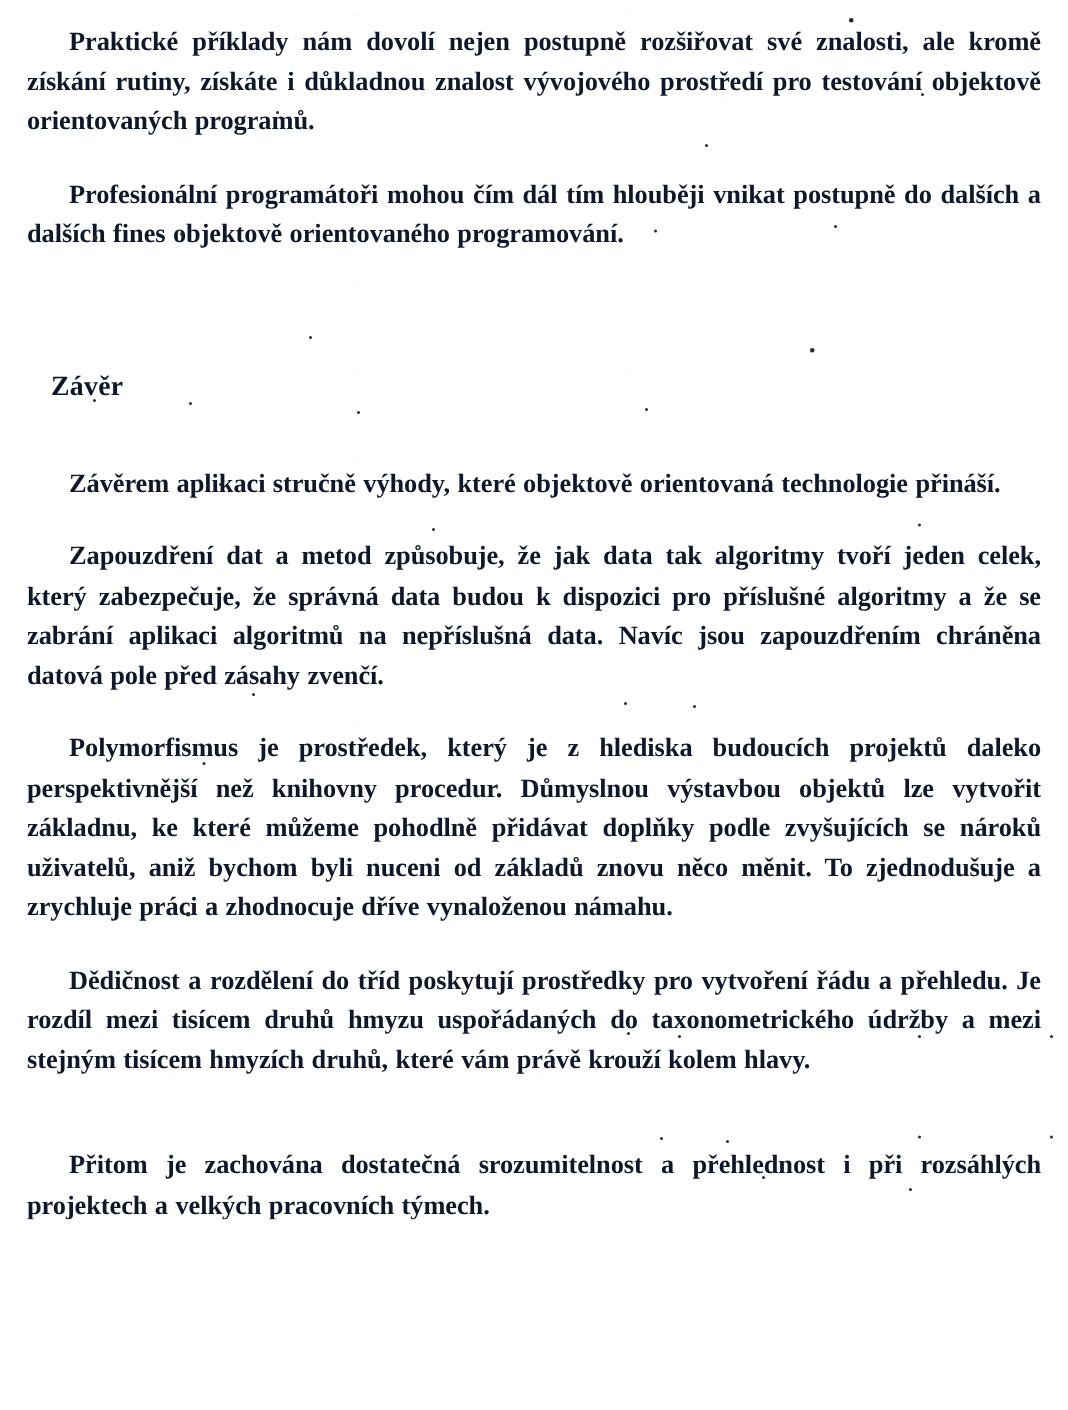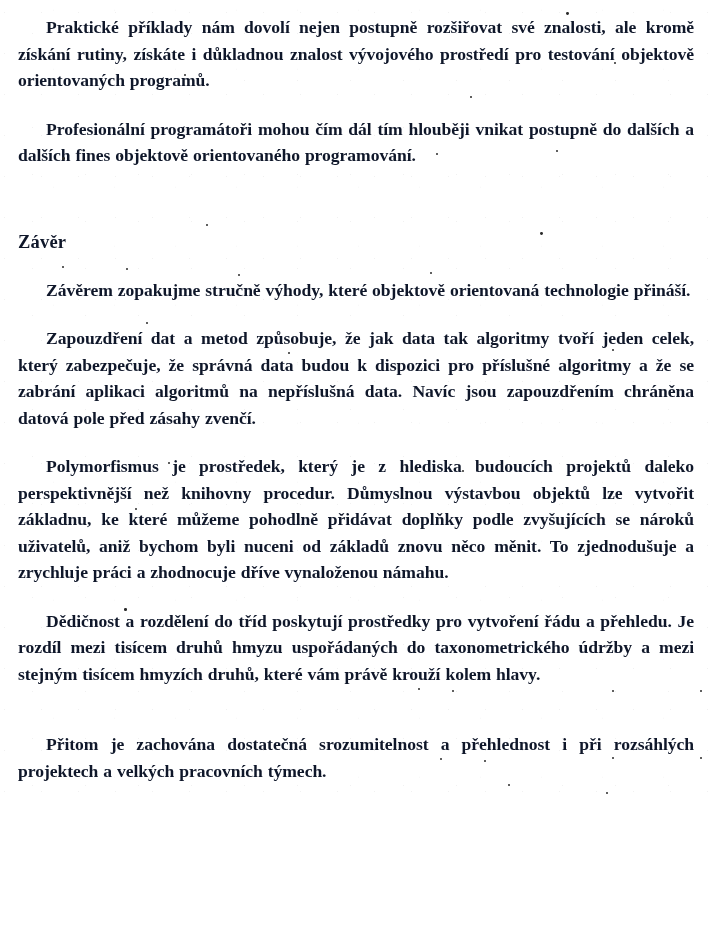--- a/index.html
+++ b/index.html
@@ -32,21 +32,21 @@
     line-height: 26.5px;
     letter-spacing: -0.05px;
     word-spacing: 0.6px;
     text-indent: 28px;
     -webkit-font-smoothing: none;
   }
   p.para:last-child { text-align: justify; }
   
 
   h2.heading {
-    margin: 0;
+    margin: 16px;
     padding: 0;
     font-weight: bold;
     font-size: 18.5px;
     line-height: 26px;
     text-indent: 0;
     letter-spacing: 0.2px;
   }
 
   .gap-sm { height: 14px; }
   .gap-md { height: 22px; }
@@ -89,21 +89,21 @@
 
     <div class="gap-md"></div>
 
 
     <div class="gap-xl"></div>
 
     <h2 class="heading">Závěr</h2>
 
     <div class="gap-md"></div>
 
-    <p class="para">Závěrem zopakujme stručně výhody, které objektově  orientovaná technologie přináší.</p>
+    <p class="para">Závěrem aplikaci stručně výhody, které objektově  orientovaná technologie přináší.</p>
 
     <div class="gap-md"></div>
 
     <p class="para">Zapouzdření dat a metod způsobuje, že jak data tak  algoritmy tvoří jeden celek, který zabezpečuje, že správná  data budou k dispozici pro příslušné algoritmy a že se zabrání aplikaci algoritmů na nepříslušná data. Navíc jsou zapouzdřením chráněna datová pole před zásahy zvenčí.</p>
 
     <div class="gap-md"></div>
 
     <p class="para">Polymorfismus je prostředek, který je z hlediska budoucích  projektů daleko perspektivnější než knihovny procedur. Důmyslnou  výstavbou objektů lze vytvořit základnu, ke které můžeme pohodlně přidávat doplňky podle zvyšujících se nároků  uživatelů, aniž bychom byli nuceni od základů znovu něco měnit.  To zjednodušuje a zrychluje práci a zhodnocuje dříve vynaloženou námahu.</p>
 
     <div class="gap-md"></div>

